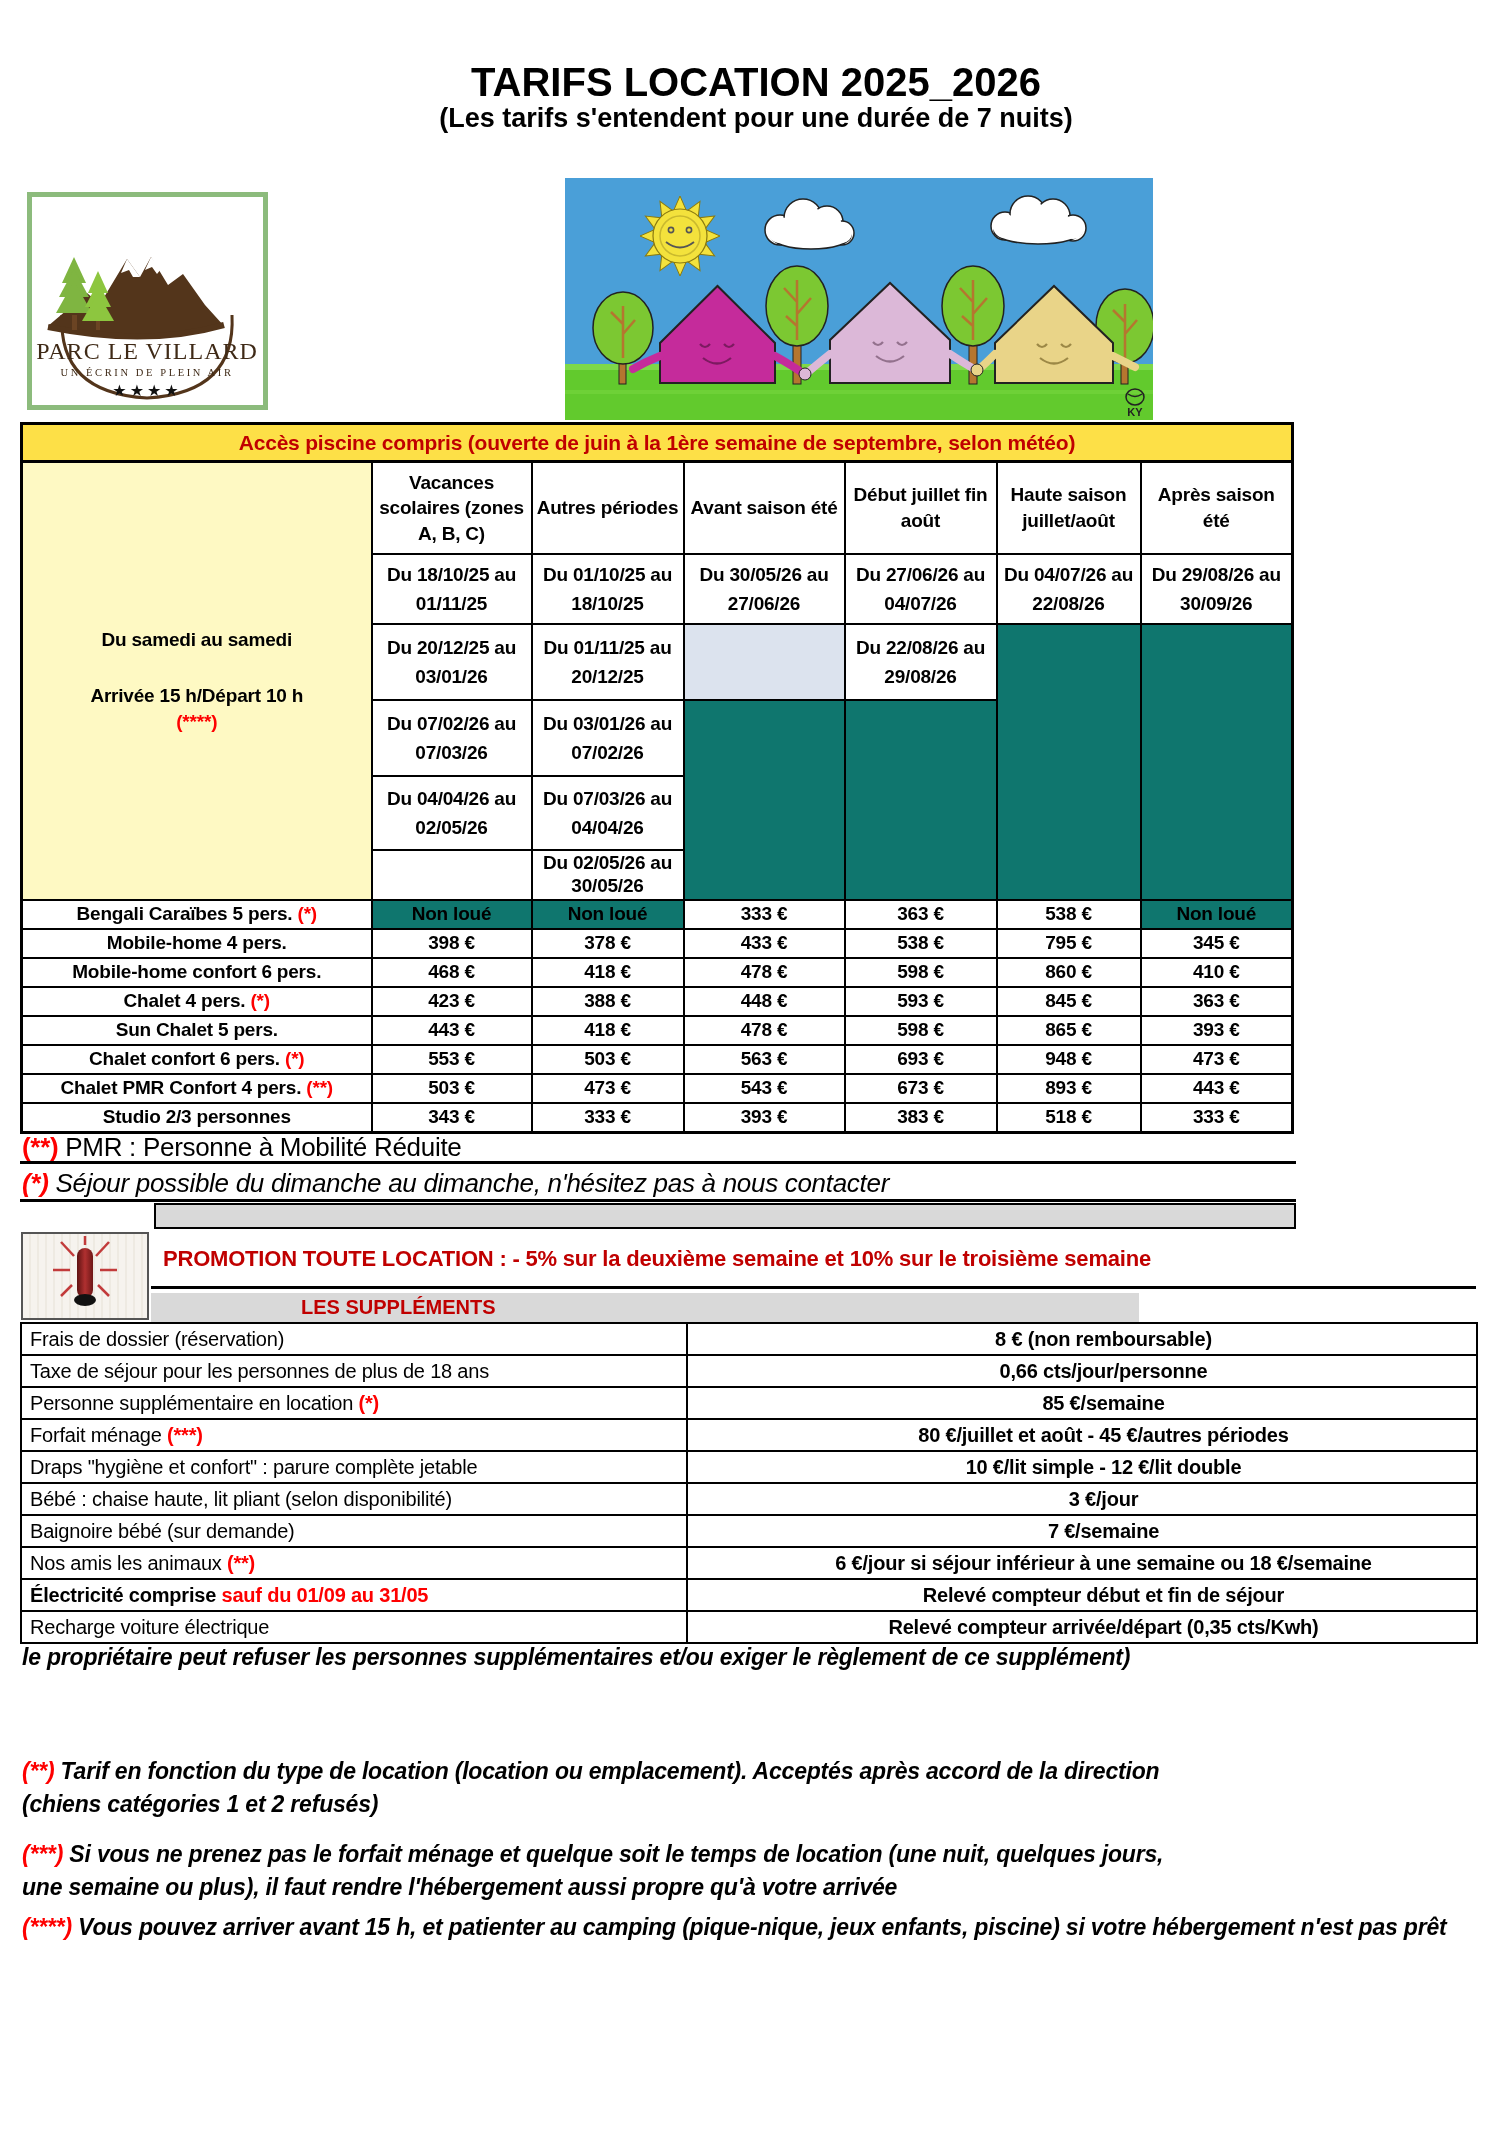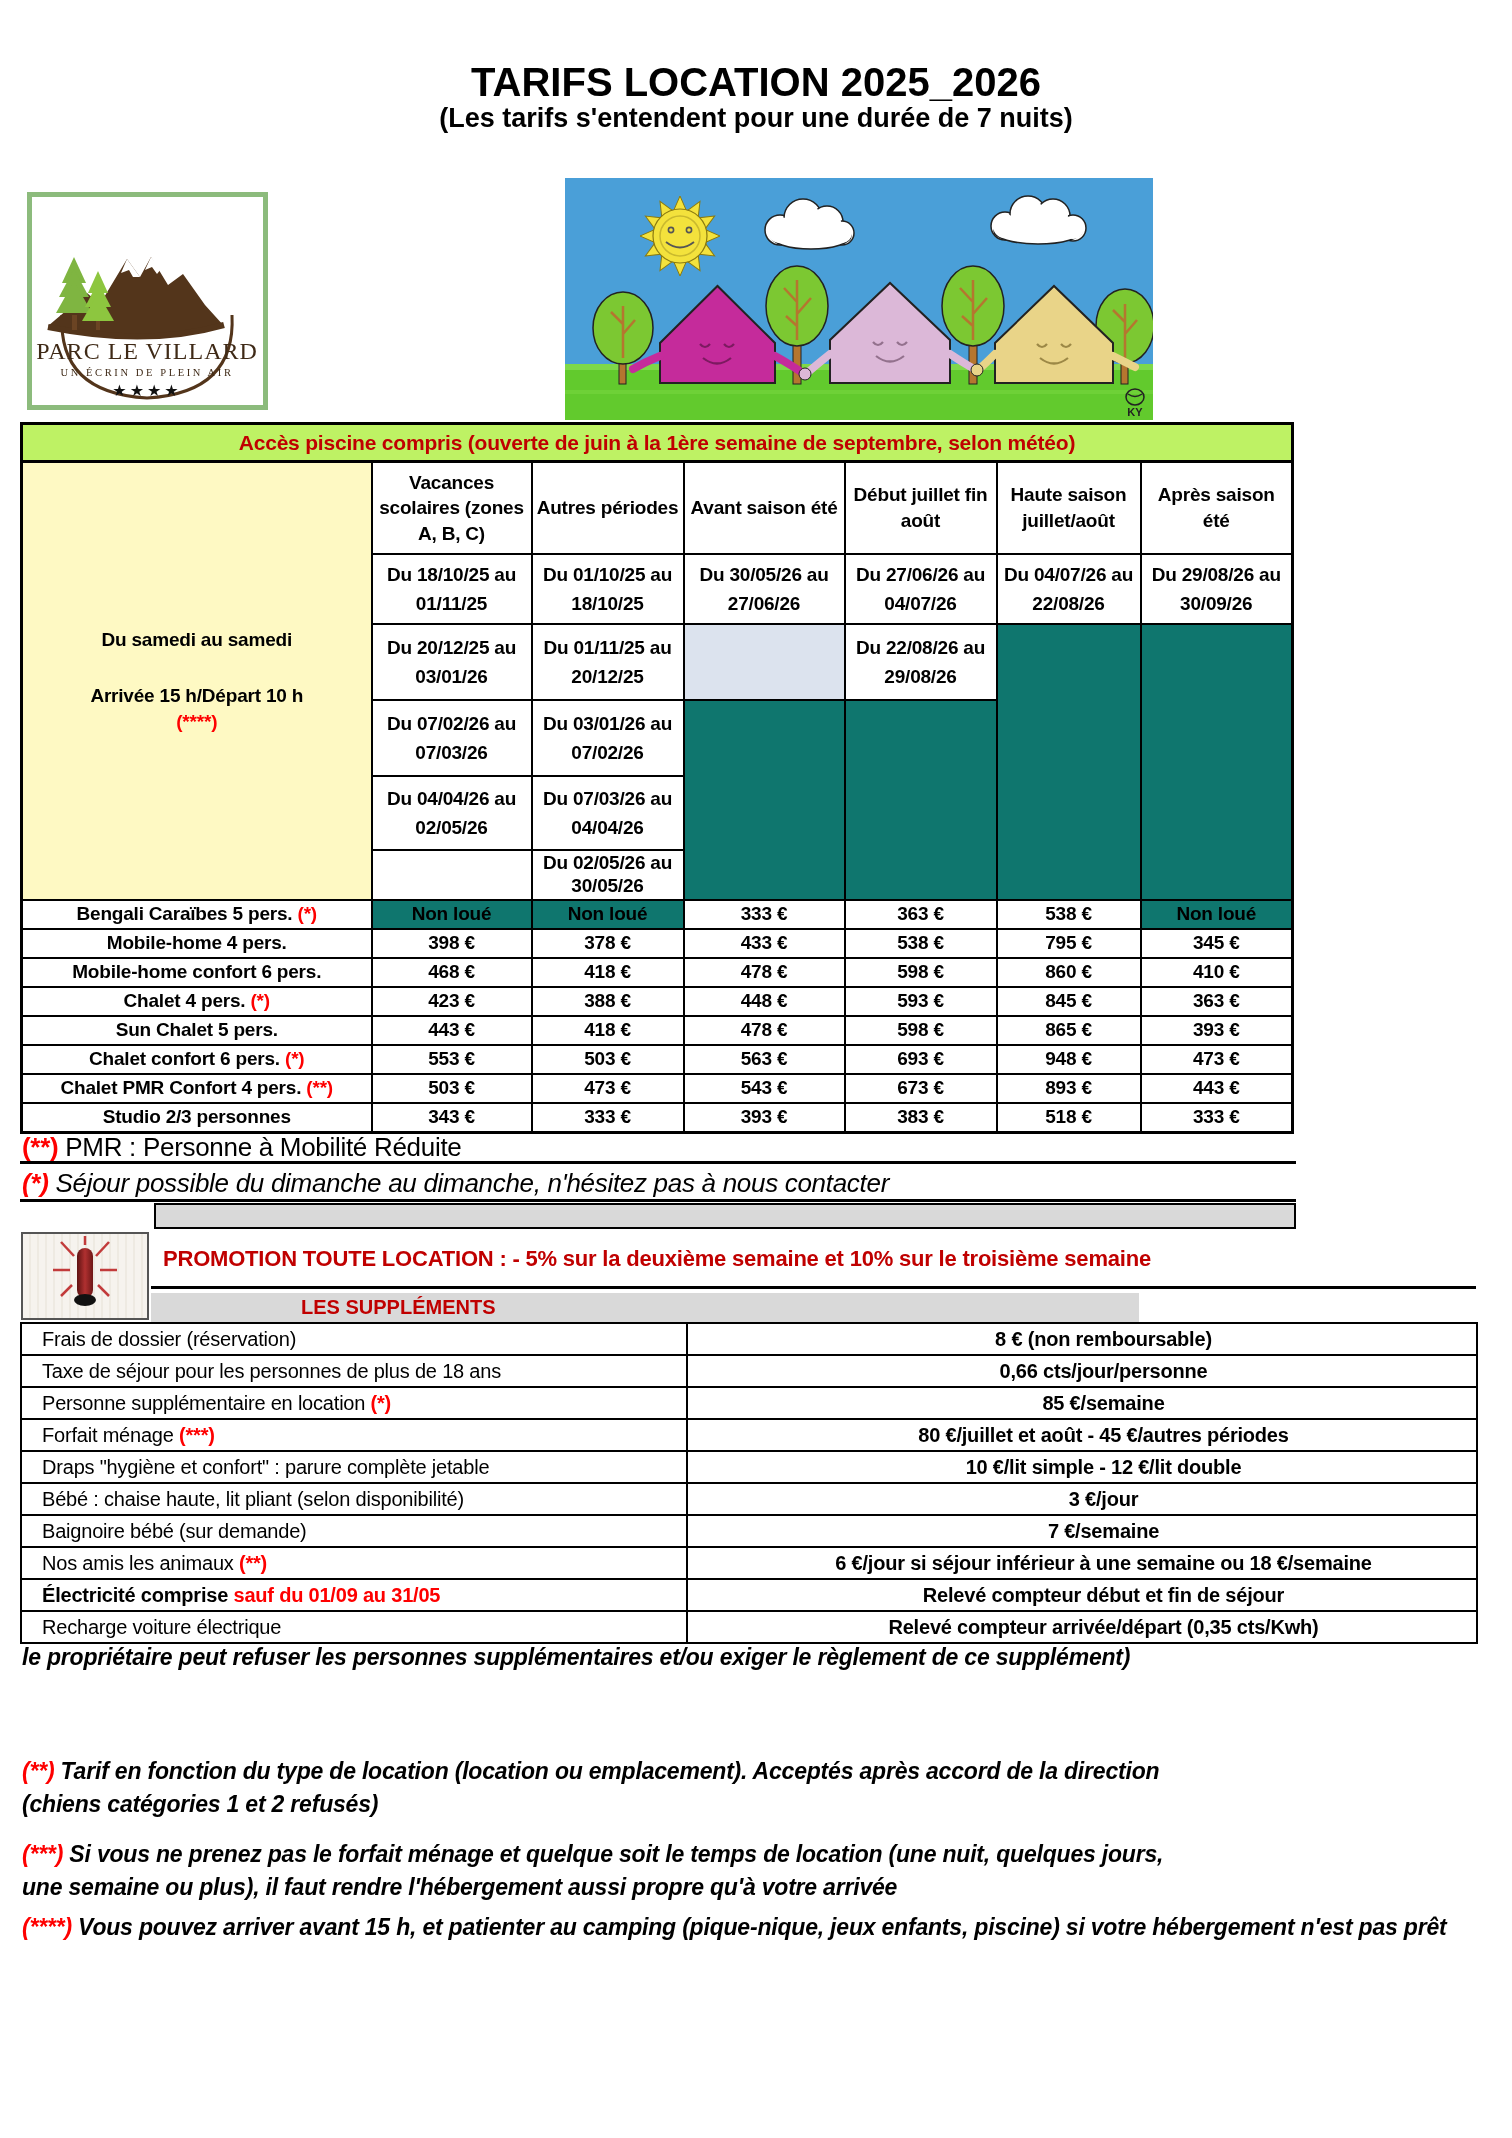--- a/index.html
+++ b/index.html
@@ -11,21 +11,21 @@
   
   #page-title{top:60px;left:0;width:100%;text-align:center;font-size:40px;font-weight:bold;letter-spacing:0;}
   #page-subtitle{top:103px;left:0;width:100%;text-align:center;font-size:27px;font-weight:bold;}
   
   #logo-box{left:27px;top:192px;width:231px;height:208px;border:5px solid #8cbb7c;background:#fff;}
   
   #cartoon{left:565px;top:178px;width:588px;height:242px;}
   
   #pool-banner{
     left:20px;top:422px;width:1274px;height:38px;box-sizing:border-box;
-    background:#bef264;border:3px solid #000;border-bottom:none;
+    background:#fde047;border:3px solid #000;border-bottom:none;
     display:flex;align-items:center;justify-content:center;
     color:#c00000;font-weight:bold;font-size:21px;letter-spacing:-0.2px;
   }
   
   #pricing-table{left:20px;top:460px;width:1274px;border-collapse:collapse;table-layout:fixed;border:3px solid #000;}
   #pricing-table td{border:2px solid #000;text-align:center;vertical-align:middle;font-weight:bold;font-size:19px;padding:1px 2px;letter-spacing:-0.2px;}
   tr.seasons td{height:88px;line-height:1.35;}
   td.staycell{background:#fef9c3;font-size:20px;line-height:1.35;vertical-align:middle;}
   td.staycell .sp{height:30px;}
   tr.rA td{height:66px;line-height:1.55;}
@@ -50,21 +50,21 @@
     background:repeating-linear-gradient(90deg,#f6f3ee 0 6px,#eeeae2 6px 8px);}
   #promo-area{left:151px;top:1232px;width:1325px;height:57px;box-sizing:border-box;border-bottom:3px solid #000;
     display:flex;align-items:center;padding-left:12px;
     color:#c00000;font-weight:bold;font-size:22px;letter-spacing:-0.2px;}
   #suppl-header-row{left:151px;top:1293px;width:1325px;height:29px;}
   #suppl-header-bar{position:absolute;left:0;top:0;width:988px;height:29px;box-sizing:border-box;background:#d9d9d9;
     display:flex;align-items:center;padding-left:150px;color:#c00000;font-weight:bold;font-size:20px;}
   
   #suppl-table{left:20px;top:1322px;width:1456px;border-collapse:collapse;table-layout:fixed;border:2px solid #000;}
   #suppl-table td{border:2px solid #000;height:28px;vertical-align:middle;letter-spacing:-0.2px;padding-left:44px;}
-  #suppl-table td.slabel{font-size:20px;font-weight:normal;padding-left:20px;text-align:left;}
+  #suppl-table td.slabel{font-size:20px;font-weight:normal;padding-left:8px;text-align:left;}
   #suppl-table td.sval{font-size:20px;font-weight:bold;text-align:center;}
   #suppl-table td.slabel.b{font-weight:bold;}
   .red2{color:#fe0000;font-weight:bold;}
   
   .footnote{left:22px;width:1470px;font-size:23px;font-weight:bold;font-style:italic;letter-spacing:-0.2px;}
   #fn1{top:1646px;line-height:0.98;}
   #fn2{top:1755px;line-height:1.42;}
   #fn3{top:1838px;line-height:1.42;}
   #fn4{top:1913px;line-height:1.3;}
 </style>

